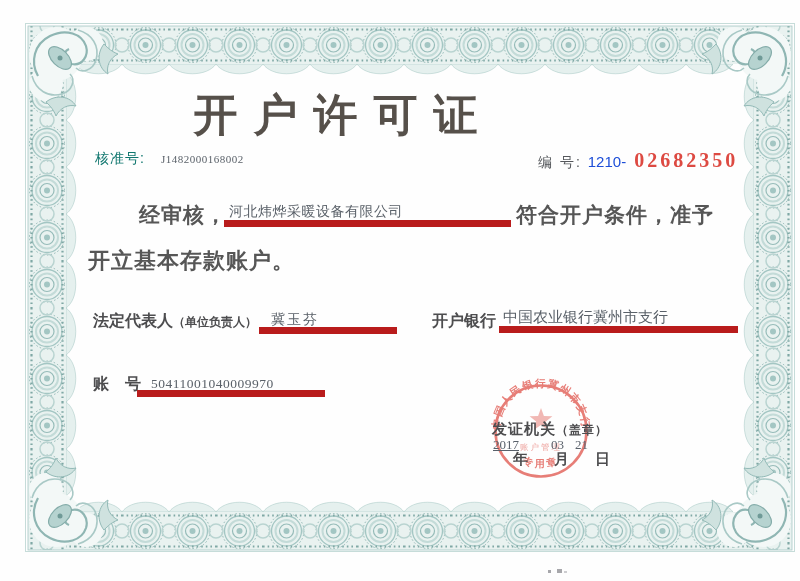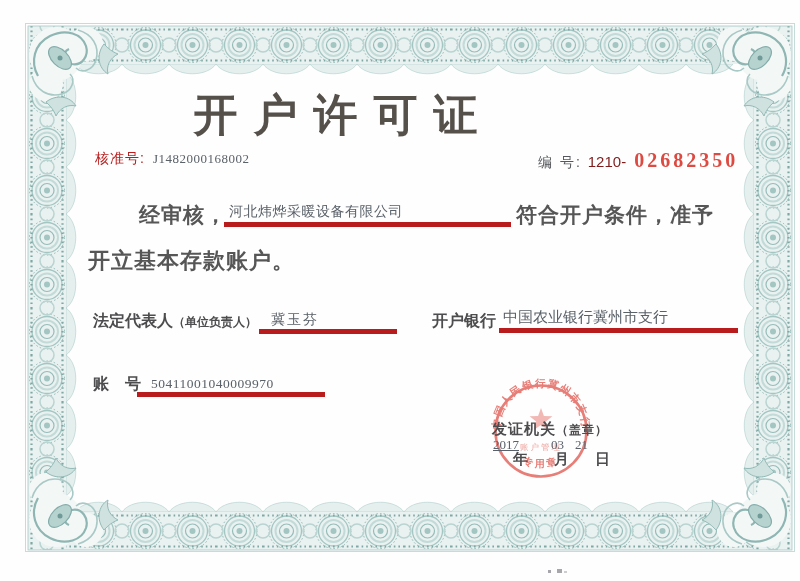--- a/index.html
+++ b/index.html
@@ -12,35 +12,35 @@
   
   .title{
     left:0;top:86px;width:664px;text-align:center;
     font-family:"Liberation Serif", serif;
     font-size:44px;font-weight:bold;color:#56504a;
     letter-spacing:16px;padding-left:23px;box-sizing:border-box;
   }
   .lbl{color:#4d4d4f;font-weight:bold;}
   .val{font-family:"Liberation Serif", serif;color:#5a6169;}
   .row-approval{left:95px;top:150px;font-size:14px;}
-  .row-approval .lbl{font-weight:normal;color:#b91c1c;letter-spacing:1px;}
-  .row-approval .val{font-size:13px;margin-left:8px;letter-spacing:0.5px;}
+  .row-approval .lbl{font-weight:normal;color:#0f766e;letter-spacing:1px;}
+  .row-approval .val{font-size:11px;margin-left:16px;letter-spacing:0.5px;}
   .row-serial{left:538px;top:149px;font-size:14px;}
   .row-serial .lbl{font-weight:normal;color:#55585c;letter-spacing:2px;}
-  .row-serial .pre{color:#7f1d1d;font-size:15px;margin-left:6px;}
+  .row-serial .pre{color:#1d4ed8;font-size:15px;margin-left:6px;}
   .row-serial .red{
     font-family:"Liberation Serif", serif;font-size:20px;
     color:#dd4a42;letter-spacing:3px;margin-left:8px;font-weight:bold;
   }
   .big{font-size:21px;font-weight:bold;color:#565656;letter-spacing:1px;}
   .reviewed{left:139px;top:201px;}
   .qualify{left:516px;top:201px;}
   .openline{left:88px;top:246px;font-size:22px;}
   .ufield{
-    border-bottom:5px solid #b91c1c;box-sizing:border-box;
+    border-bottom:7px solid #b91c1c;box-sizing:border-box;
     font-family:"Liberation Serif", serif;color:#5a6169;
   }
   .company-field{left:224px;top:200px;width:287px;height:27px;
     font-size:14px;line-height:24px;padding-left:5px;letter-spacing:0.5px;}
   .rep-label{left:93px;top:311px;font-size:16px;}
   .rep-label .paren{font-size:12px;}
   .rep-field{left:259px;top:309px;width:138px;height:25px;
     font-size:14px;line-height:22px;padding-left:12px;letter-spacing:2px;}
   .bank-label{left:432px;top:311px;font-size:16px;}
   .bank-field{left:499px;top:306px;width:239px;height:27px;

